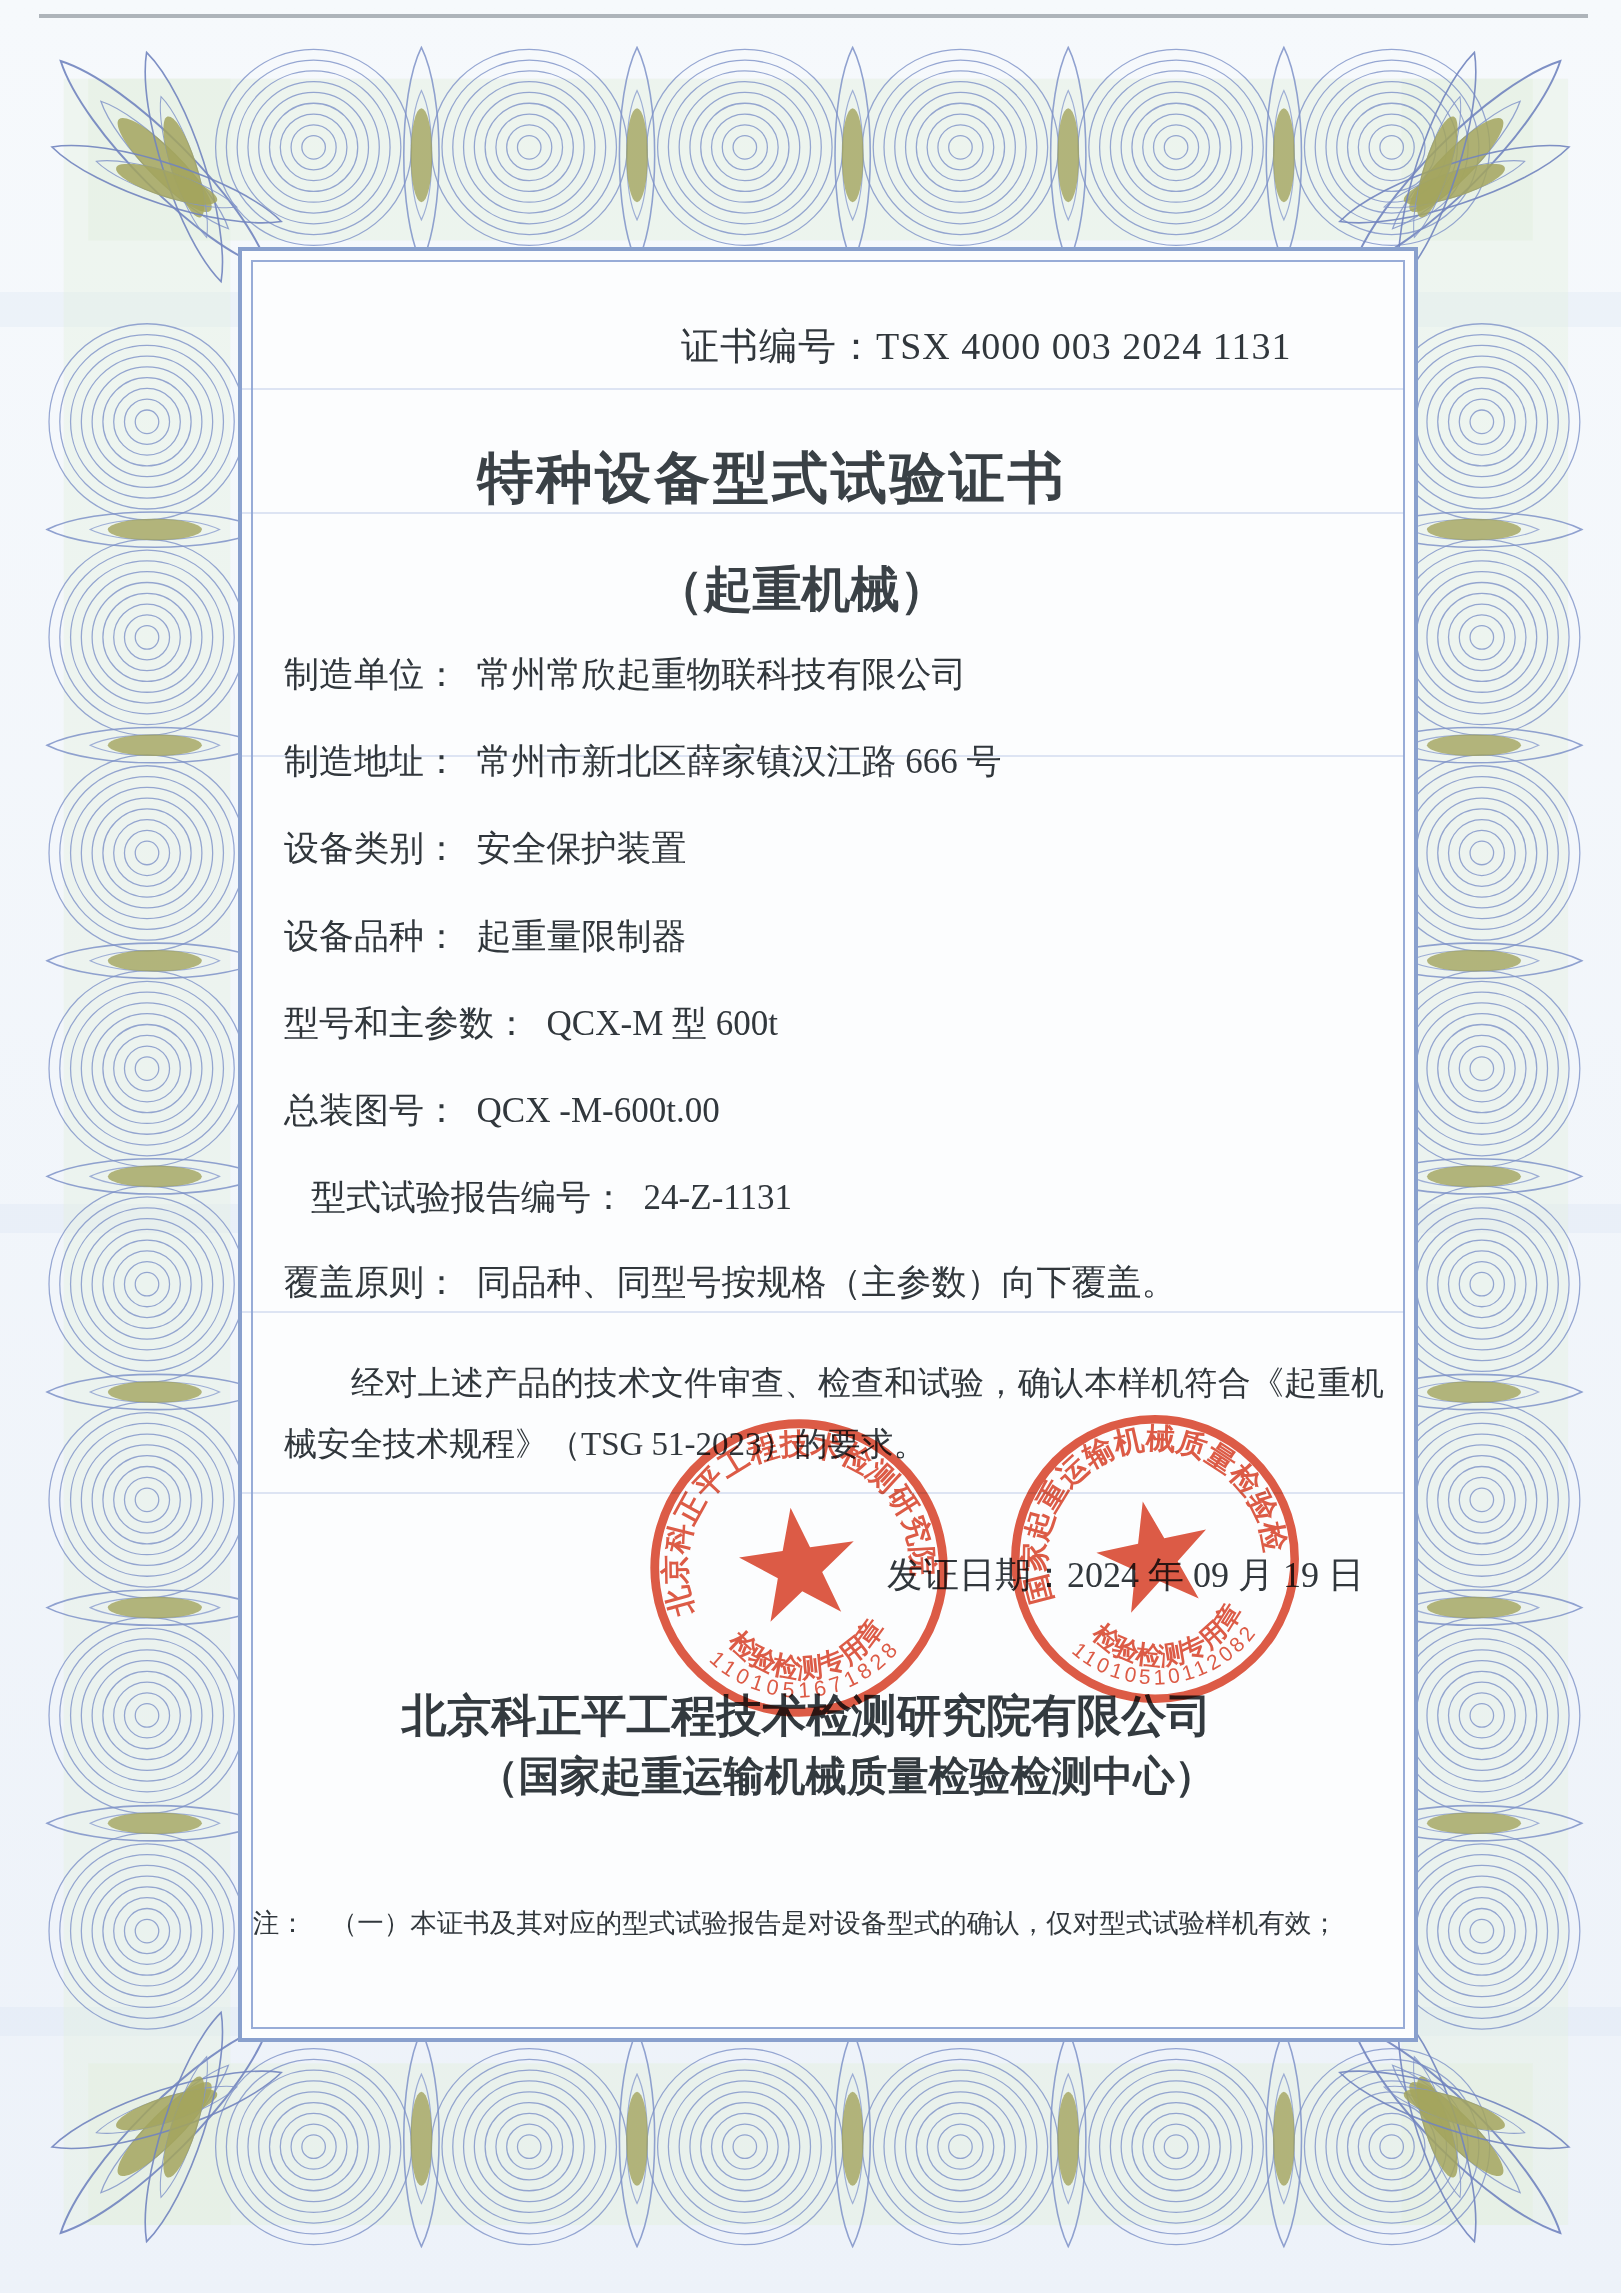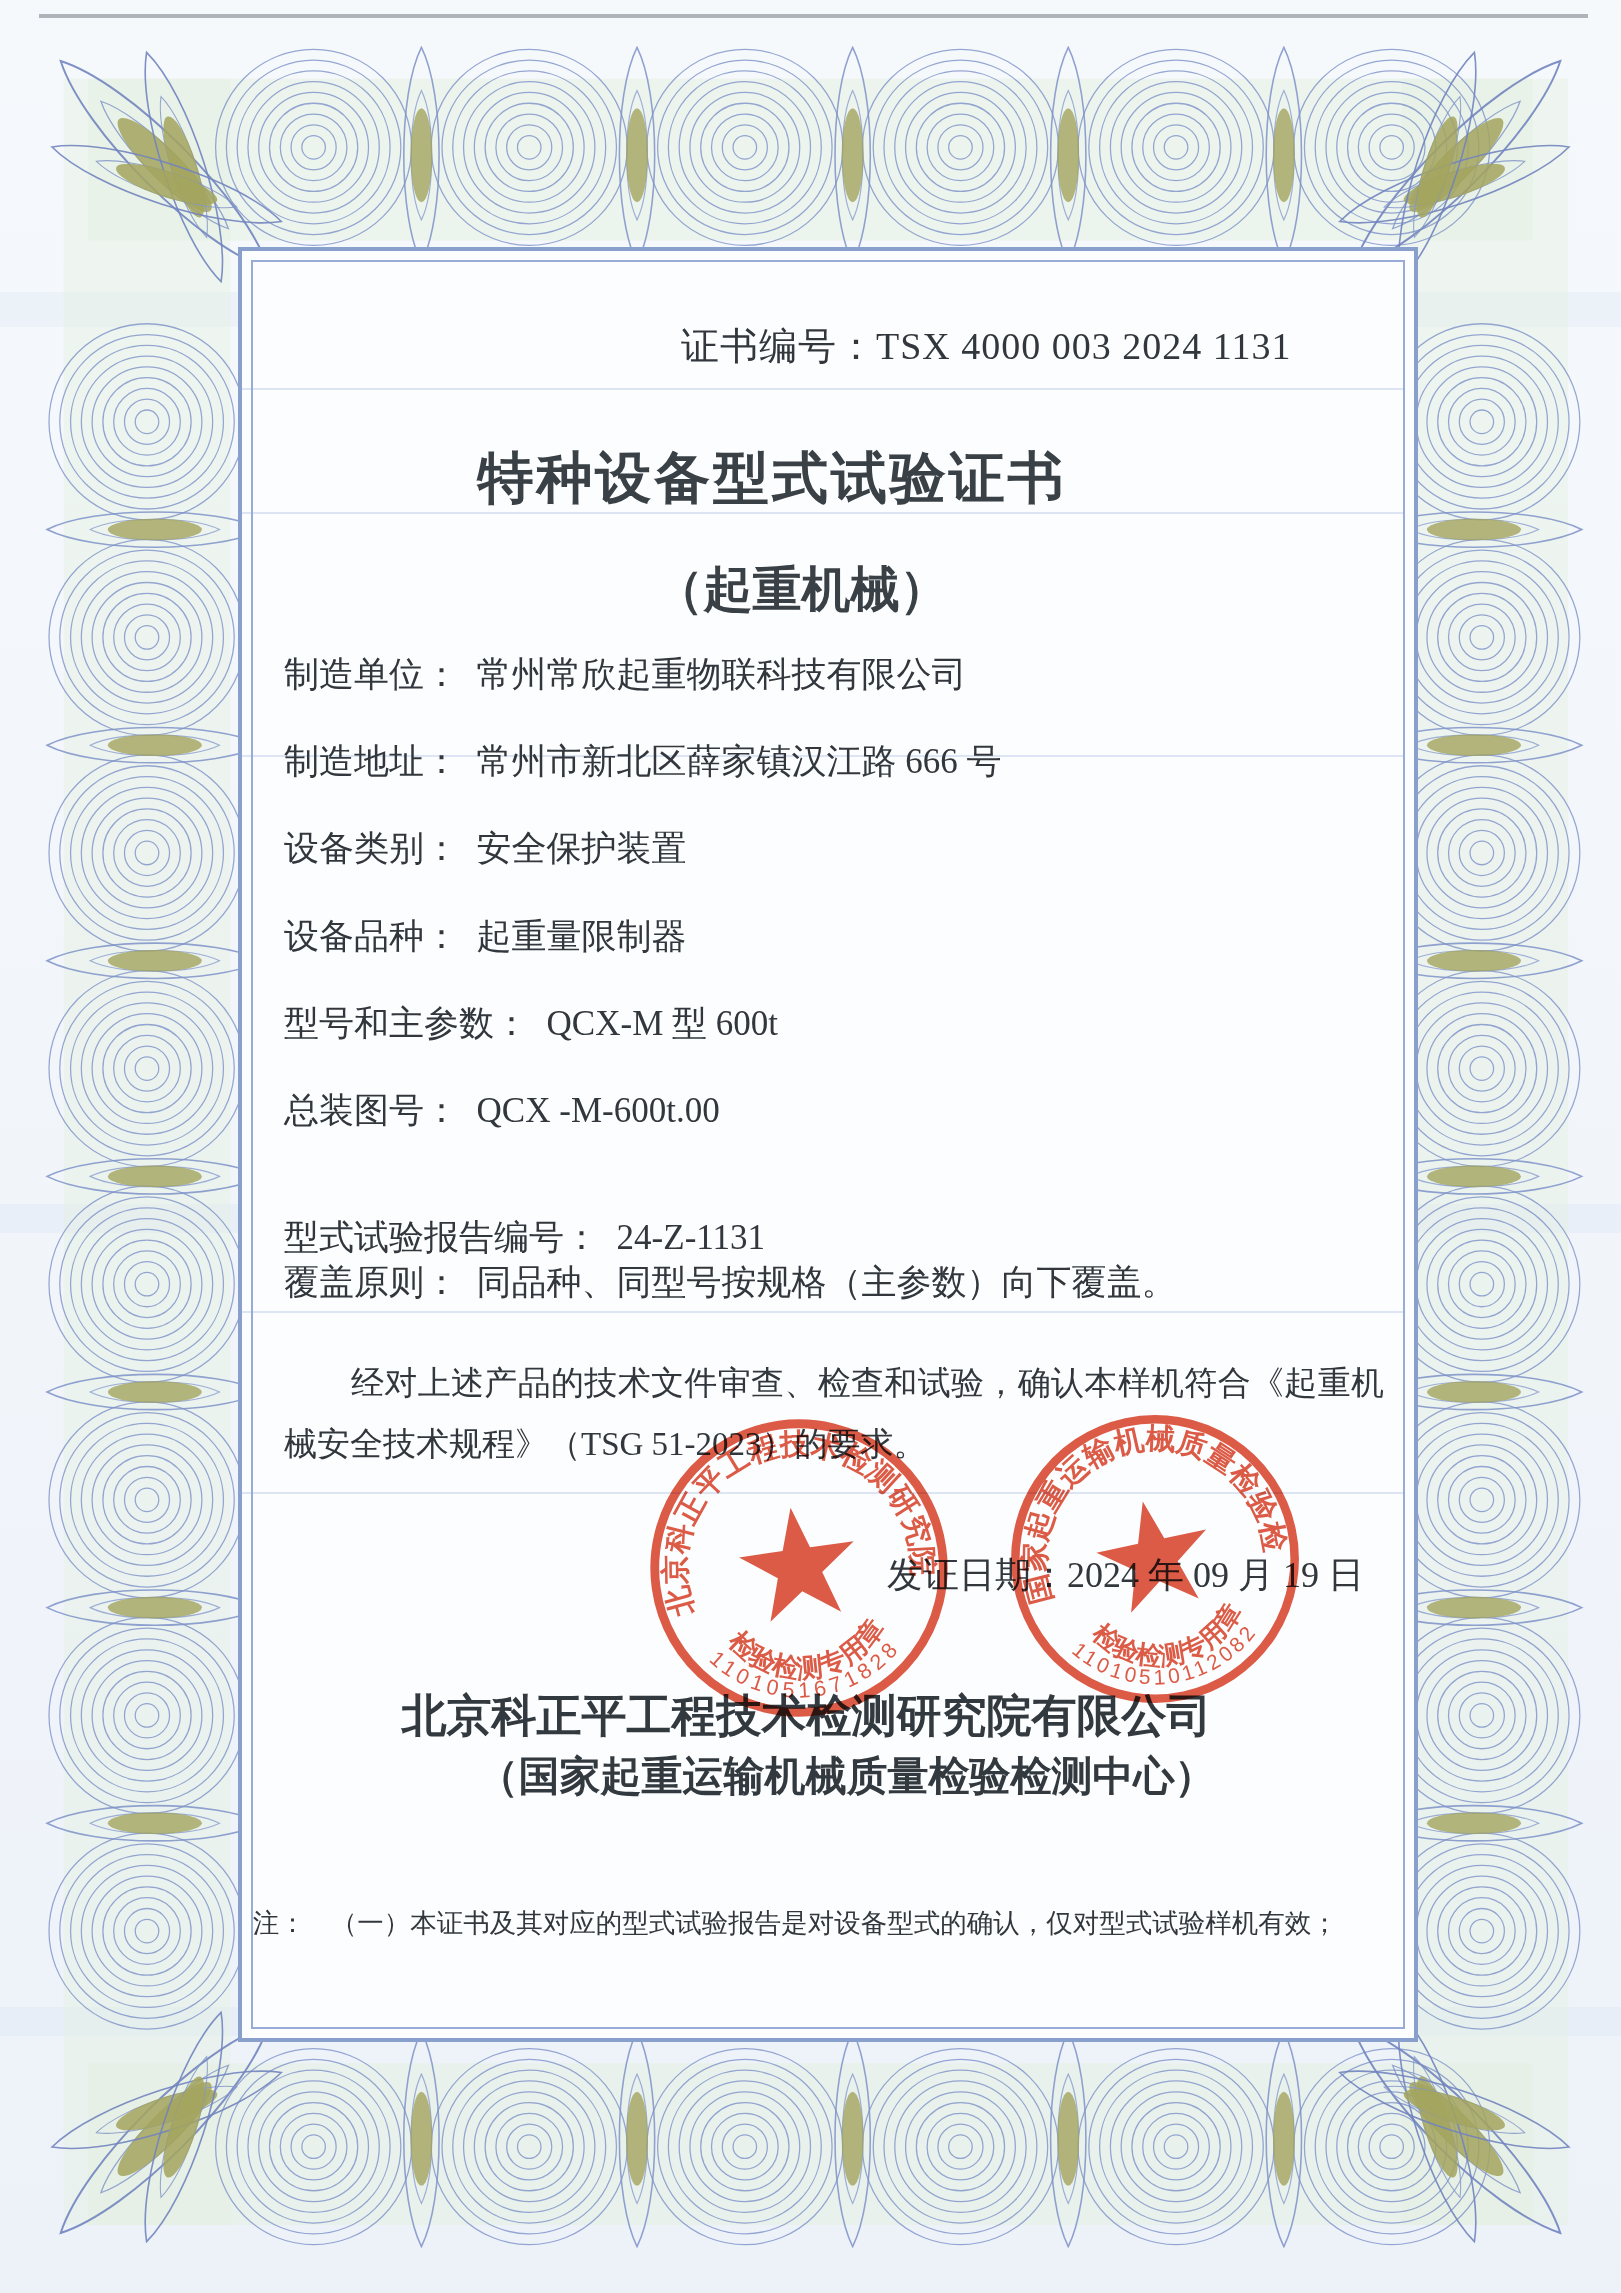--- a/index.html
+++ b/index.html
@@ -172,21 +172,21 @@
     </div>
     <div class="frow" style="top:666px;">
       <span>设备品种：</span><span class="val">起重量限制器</span>
     </div>
     <div class="frow" style="top:753px;">
       <span>型号和主参数：</span><span class="val">QCX-M 型 600t</span>
     </div>
     <div class="frow" style="top:840px;">
       <span>总装图号：</span><span class="val">QCX -M-600t.00</span>
     </div>
-    <div class="frow" style="top:967px;">
+    <div class="frow" style="top:927px;margin-left:27px;">
       <span>型式试验报告编号：</span><span class="val">24-Z-1131</span>
     </div>
     <div class="frow" style="top:1012px;">
       <span>覆盖原则：</span><span class="val">同品种、同型号按规格（主参数）向下覆盖。</span>
     </div>
 
     <div class="statement">经对上述产品的技术文件审查、检查和试验，确认本样机符合《起重机械安全技术规程》（TSG 51-2023）的要求。</div>
 
     <div class="dateline">
       <span>发证日期：</span><span>2024 年 09 月 19 日</span>

